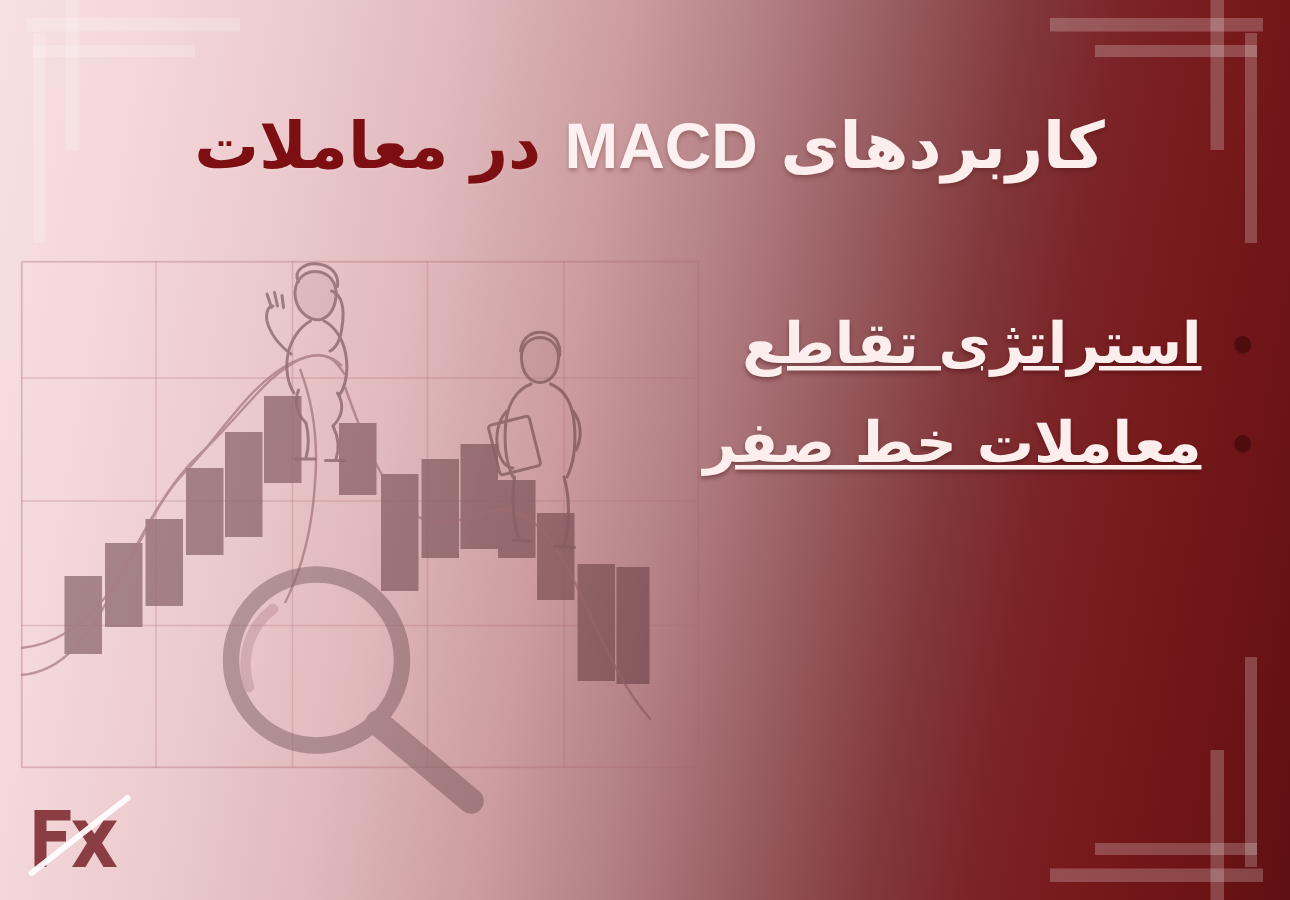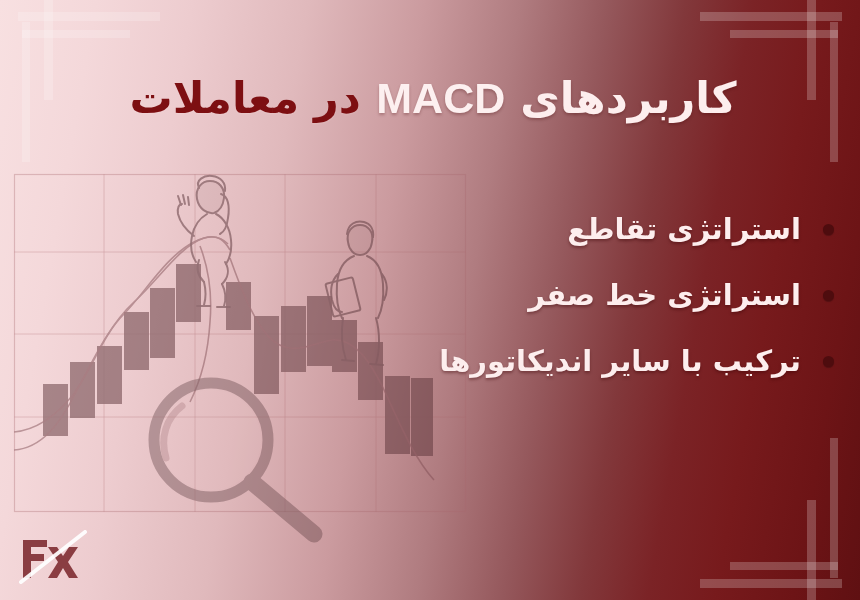--- a/index.html
+++ b/index.html
@@ -89,24 +89,25 @@
     list-style: none;
     margin: 0;
     padding: 0;
   }
   #bullet-list li {
     display: flex;
     align-items: center;
     justify-content: flex-start;
     height: 66px;
     color: #fdeeee;
-    font-size: 29px;
+    font-size: 38px;
     font-weight: bold;
     text-shadow: 0 2px 3px rgba(60, 6, 8, 0.40);
     white-space: nowrap;
+    text-decoration: underline;
   }
   .bullet-dot {
     flex: 0 0 auto;
     width: 11px;
     height: 11px;
     border-radius: 50%;
     background: #4e0c0e;
     margin-left: 22px;
     box-shadow: 0 1px 1px rgba(0,0,0,0.25);
   }
@@ -243,25 +244,21 @@
     <span class="title-dark">در معاملات</span>
   </div>
 
   <ul id="bullet-list">
     <li>
       <span class="bullet-dot"></span>
       <span class="bullet-text">استراتژی تقاطع</span>
     </li>
     <li>
       <span class="bullet-dot"></span>
-      <span class="bullet-text">استراتژی خط صفر</span>
-    </li>
-    <li>
-      <span class="bullet-dot"></span>
-      <span class="bullet-text">ترکیب با سایر اندیکاتورها</span>
+      <span class="bullet-text">معاملات خط صفر</span>
     </li>
   </ul>
 
   <div id="brand-logo">
     <svg viewBox="0 0 76 54" xmlns="http://www.w3.org/2000/svg">
       <g fill="#8a3d42">
         <path d="M6 10 L30 10 L30 17 L14 17 L14 24 L27 24 L27 31 L14 31 L14 48 L6 48 Z"></path>
         <path d="M31 17 L40 17 L46 26 L52 17 L61 17 L51 32 L61 48 L52 48 L46 38 L40 48 L31 48 L41 32 Z"></path>
       </g>
       <path d="M4 52 L68 2" stroke="#ffffff" stroke-width="4" fill="none" stroke-linecap="round" opacity="0.92"></path>

